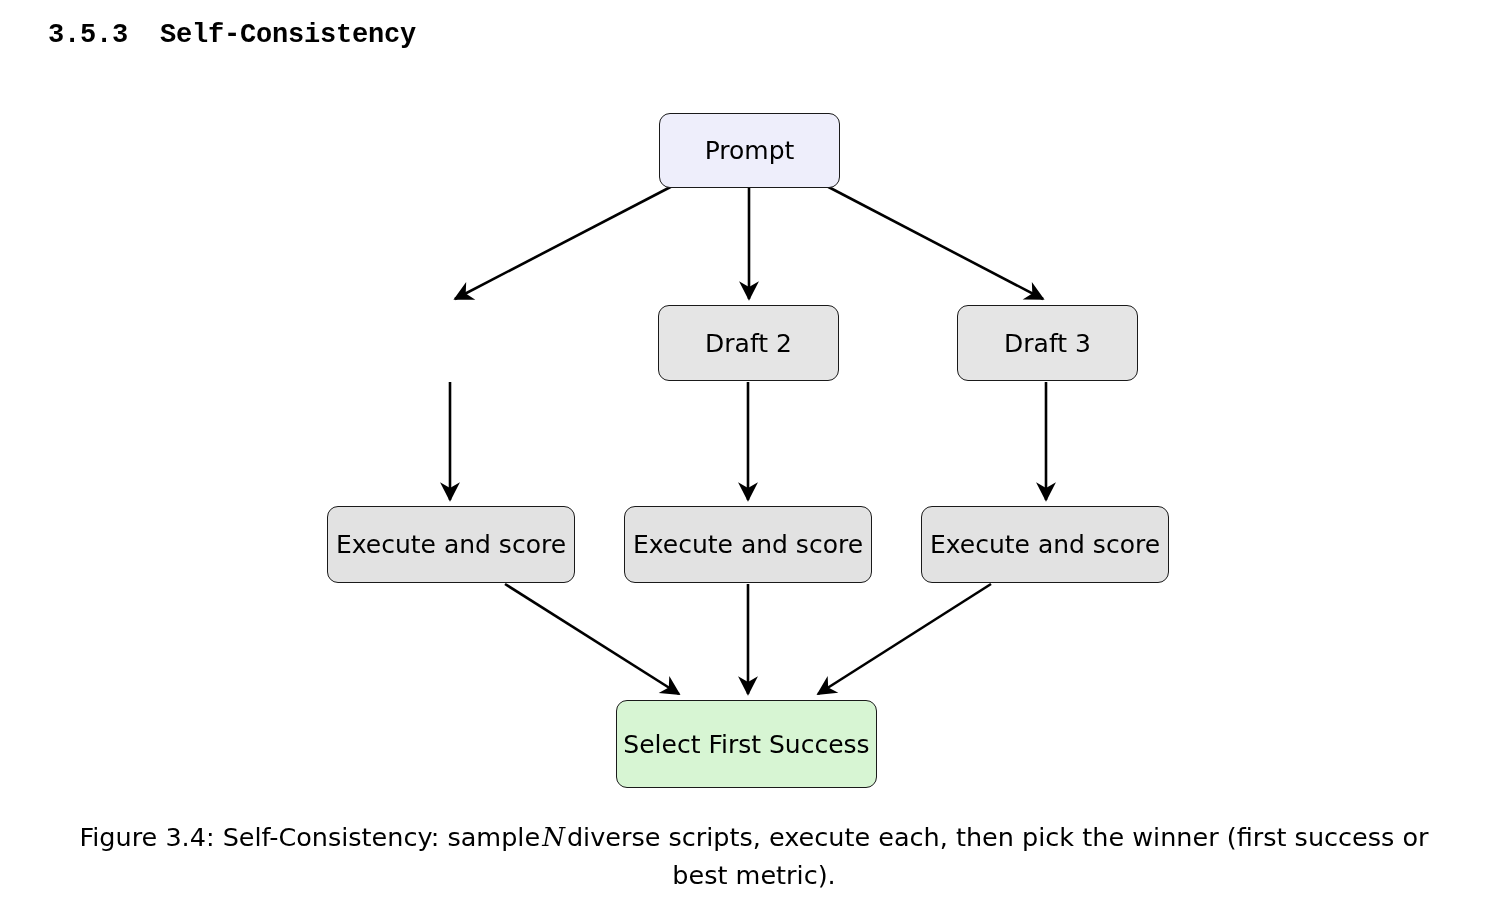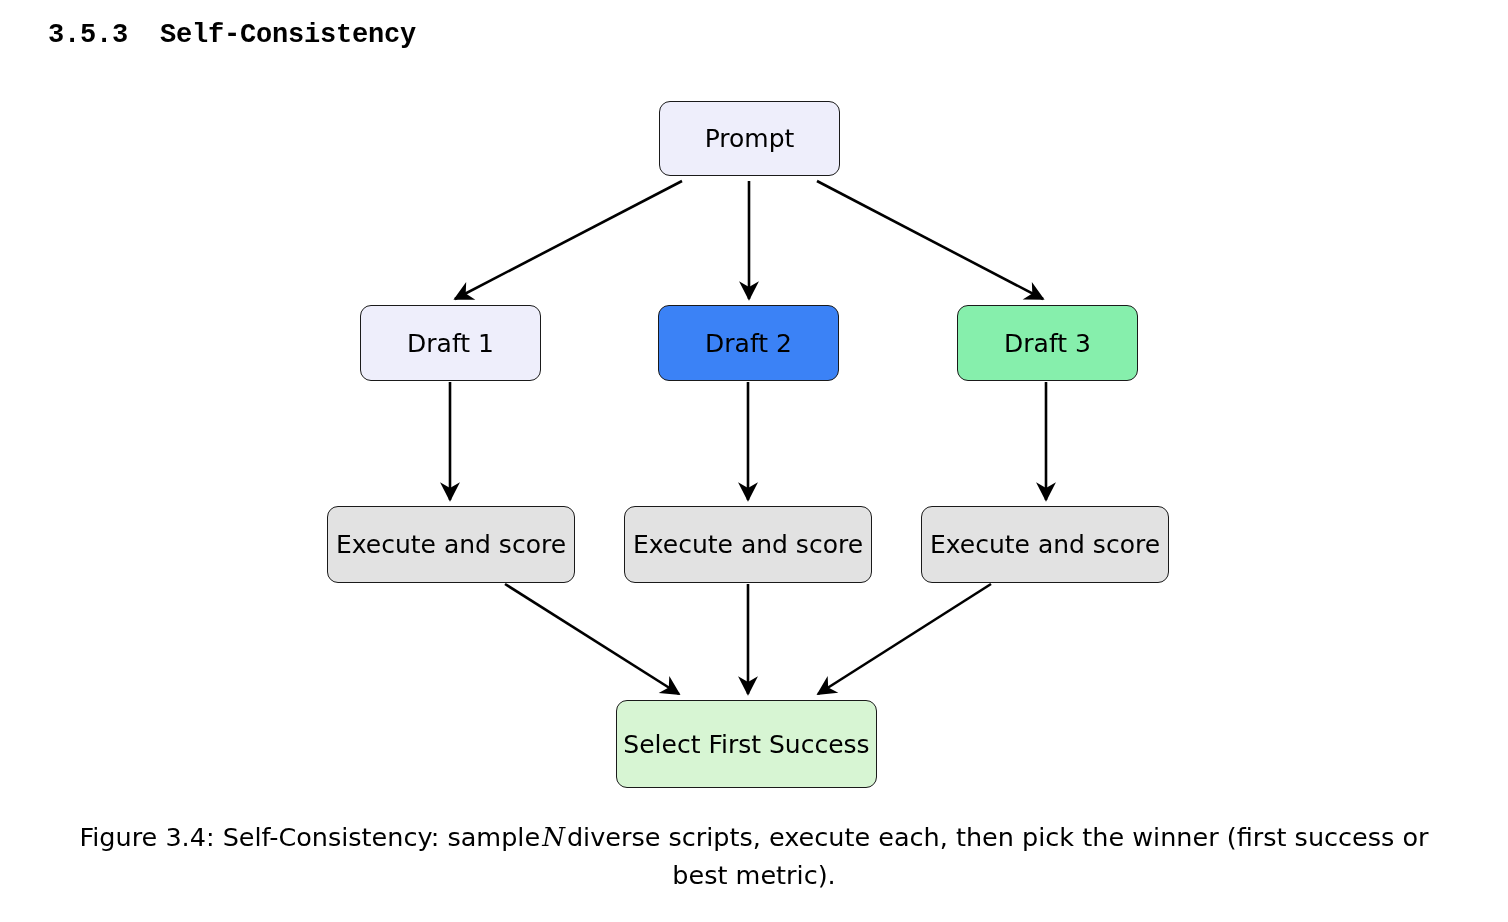--- a/index.html
+++ b/index.html
@@ -66,21 +66,21 @@
     color: #000000;
     z-index: 2;
     white-space: nowrap;
   }
   .node-prompt  { background: #eeeefb; }
   .node-draft   { background: #eeeefb; }
   .node-exec    { background: #e2e2e2; }
   .node-select  { background: #d7f5d3; }
 
   
-  #node-prompt   { left: 659px; top: 23px;  width: 181px; height: 75px; }
+  #node-prompt   { left: 659px; top: 35px;  width: 181px; height: 75px; }
   #node-draft-1  { left: 360px; top: 227px; width: 181px; height: 76px; }
   #node-draft-2  { left: 658px; top: 227px; width: 181px; height: 76px; }
   #node-draft-3  { left: 957px; top: 227px; width: 181px; height: 76px; }
   #node-exec-1   { left: 327px; top: 428px; width: 248px; height: 77px; }
   #node-exec-2   { left: 624px; top: 428px; width: 248px; height: 77px; }
   #node-exec-3   { left: 921px; top: 428px; width: 248px; height: 77px; }
   #node-select   { left: 616px; top: 622px; width: 261px; height: 88px; }
 
   
   .caption {
@@ -137,29 +137,26 @@
       <line x1="748" y1="506" x2="748" y2="616"></line>
 
       <line x1="991" y1="506" x2="818" y2="616"></line>
     </g>
   </svg>
 
   <div class="node node-prompt" id="node-prompt" style="background: rgb(238, 238, 251);">
     <span>Prompt</span>
   </div>
 
-  <div class="node node-draft" id="node-draft-1" style="background: rgb(238, 238, 251);">
-    <span>Draft 1</span>
-  </div>
 
-  <div class="node node-draft" id="node-draft-2" style="background: #3b82f6;">
+  <div class="node node-draft" id="node-draft-2" style="background: #e5e5e5;">
     <span>Draft 2</span>
   </div>
 
-  <div class="node node-draft" id="node-draft-3" style="background: #86efac;">
+  <div class="node node-draft" id="node-draft-3" style="background: #e5e5e5;">
     <span>Draft 3</span>
   </div>
 
   <div class="node node-exec" id="node-exec-1" style="background: rgb(226, 226, 226);">
     <span>Execute and score</span>
   </div>
 
   <div class="node node-exec" id="node-exec-2" style="background: rgb(226, 226, 226);">
     <span>Execute and score</span>
   </div>

